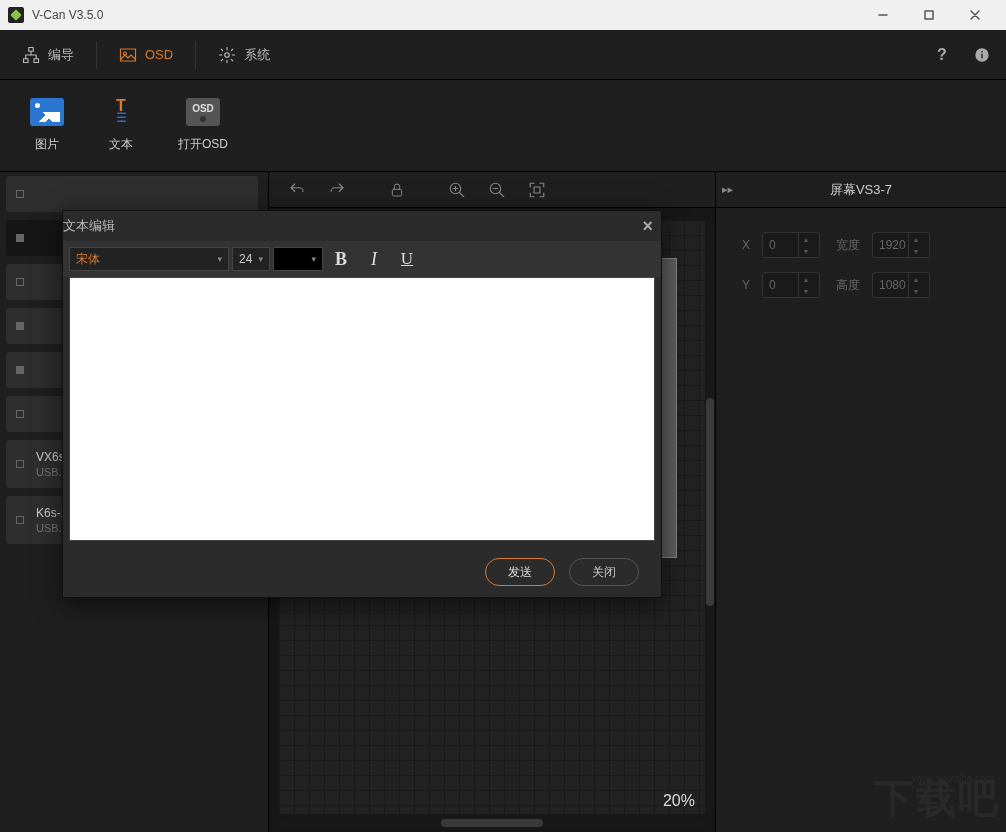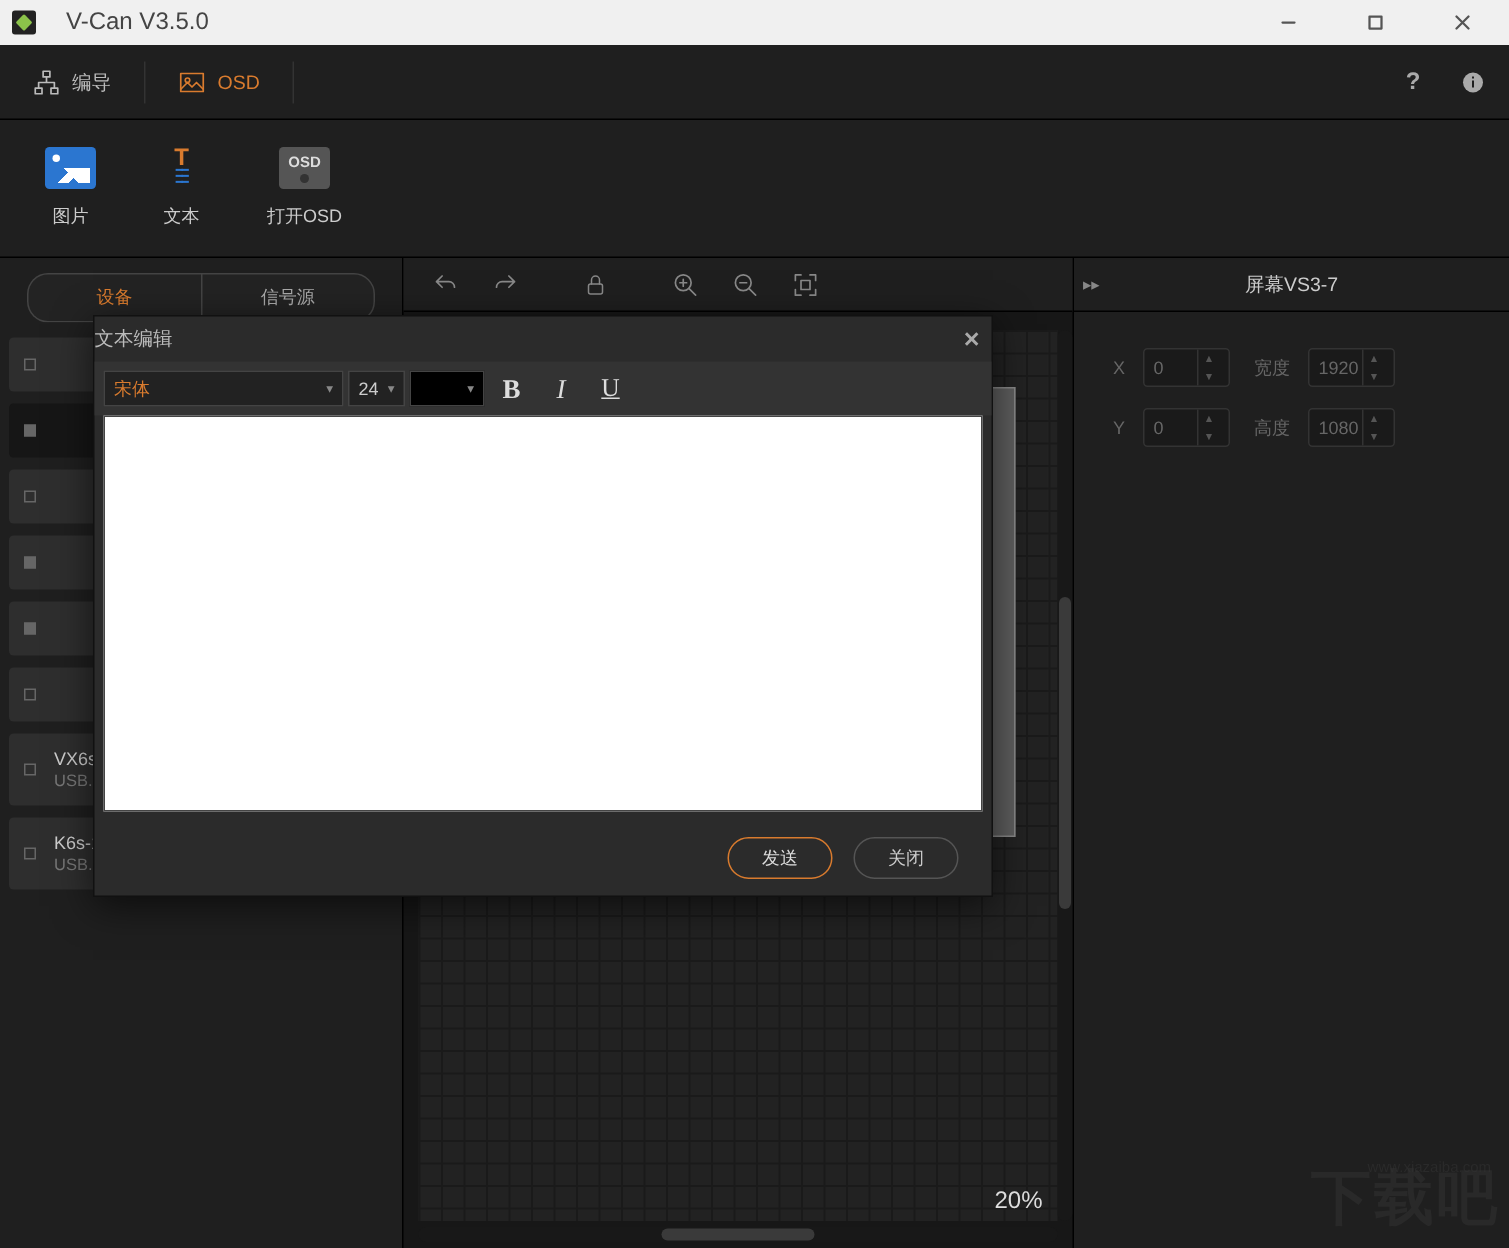--- a/index.html
+++ b/index.html
@@ -1,19 +1,19 @@
 <!DOCTYPE html>
 <html><head>
 <meta charset="utf-8">
 <style>
 * { margin: 0; padding: 0; box-sizing: border-box; font-family: "Microsoft YaHei", Arial, sans-serif; }
 body { width: 1006px; height: 832px; background: #1f1f1f; overflow: hidden; position: relative; }
 
 
-.titlebar { height: 30px; background: #f0f0f0; display: flex; align-items: center; padding: 0 8px; color: #444; font-size: 16px; gap: 12px; }
+.titlebar { height: 30px; background: #f0f0f0; display: flex; align-items: center; padding: 0 8px; color: #444; font-size: 12px; }
 .titlebar .logo { width: 16px; height: 16px; background: #222; border-radius: 2px; display: flex; align-items: center; justify-content: center; margin-right: 8px; }
 .titlebar .logo::before { content: ''; width: 8px; height: 8px; background: #8bc34a; border-radius: 1px; transform: rotate(45deg); }
 .titlebar .title { flex: 1; }
 .titlebar .winbtn { width: 46px; height: 30px; display: flex; align-items: center; justify-content: center; color: #555; }
 .titlebar .winbtn svg { width: 10px; height: 10px; }
 
 
 .topmenu { height: 50px; background: #1f1f1f; display: flex; align-items: center; border-bottom: 1px solid #000; }
 .topmenu .item { padding: 0 22px; height: 40px; display: flex; align-items: center; gap: 8px; color: #bbb; font-size: 13px; cursor: pointer; }
 .topmenu .item.active { color: #d97b2e; }
@@ -140,20 +140,27 @@
   <div class="sep"></div>
   <div class="item active">
     <svg width="18" height="18" viewBox="0 0 24 24">
         <rect x="2" y="4" width="20" height="16"></rect>
         <circle cx="8" cy="10" r="2"></circle>
         <path d="M2 18l6-6 4 4 4-4 6 6"></path>
       </svg>
     <span>OSD</span>
   </div>
   <div class="sep"></div>
+  <div class="item">
+    <svg width="18" height="18" viewBox="0 0 24 24">
+        <circle cx="12" cy="12" r="3"></circle>
+        <path d="M12 2v3M12 19v3M4.2 4.2l2.1 2.1M17.7 17.7l2.1 2.1M2 12h3M19 12h3M4.2 19.8l2.1-2.1M17.7 6.3l2.1-2.1"></path>
+      </svg>
+    <span>系统</span>
+  </div>
   <div class="spacer"></div>
   <div class="ricon" style="font-size:16px;font-weight:bold">?</div>
   <div class="ricon">
       <svg width="16" height="16" viewBox="0 0 24 24" style="fill:#aaa;stroke:none">
         <circle cx="12" cy="12" r="10"></circle>
         <rect x="11" y="10" width="2" height="7" fill="#1f1f1f"></rect>
         <rect x="11" y="6" width="2" height="2" fill="#1f1f1f"></rect>
       </svg>
     </div>
 </div>
@@ -175,24 +182,20 @@
         <span>OSD</span>
         <div class="dot"></div>
       </div>
     <span>打开OSD</span>
   </div>
 </div>
 
 <div class="mainrow">
 
   <div class="sidebar">
-    <div class="tabs">
-      <div class="tab active">设备</div>
-      <div class="tab">信号源</div>
-    </div>
     <div class="devlist">
       <div class="devitem short">
           <div class="chk"></div>
         </div>
       <div class="devitem short selected">
           <div class="chk filled"></div>
         </div>
       <div class="devitem short">
           <div class="chk"></div>
         </div>

